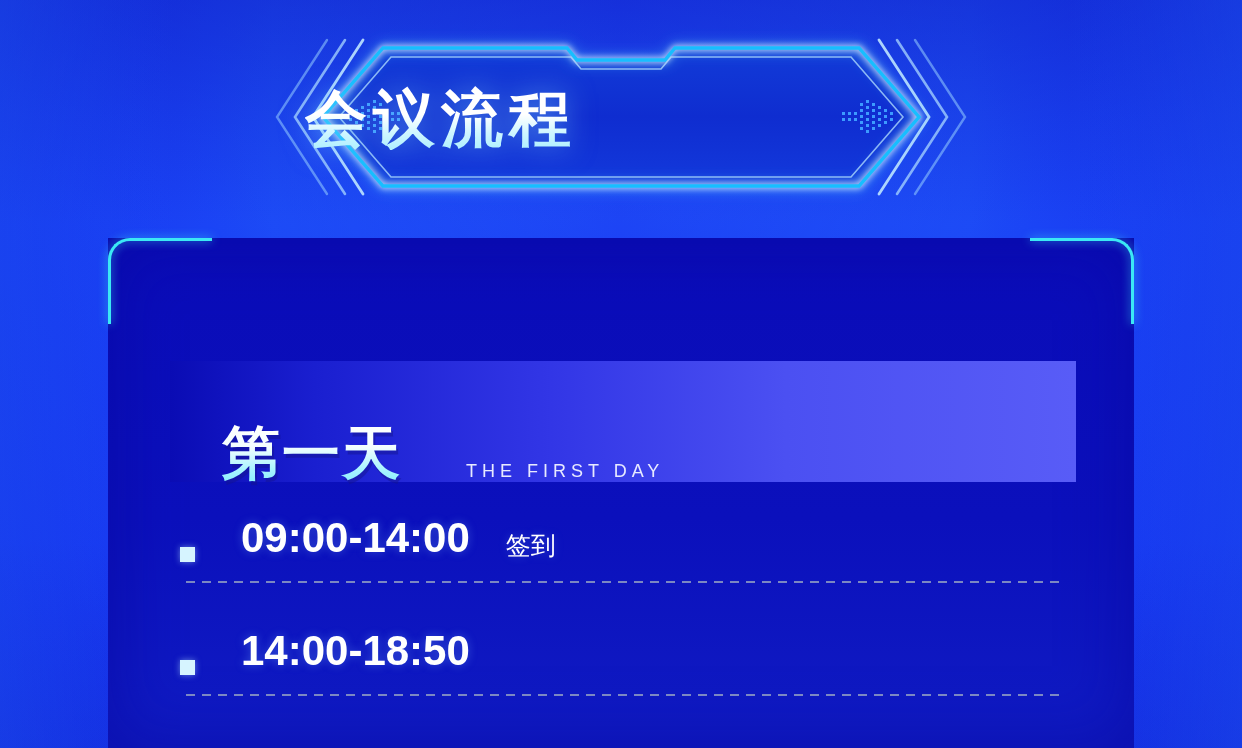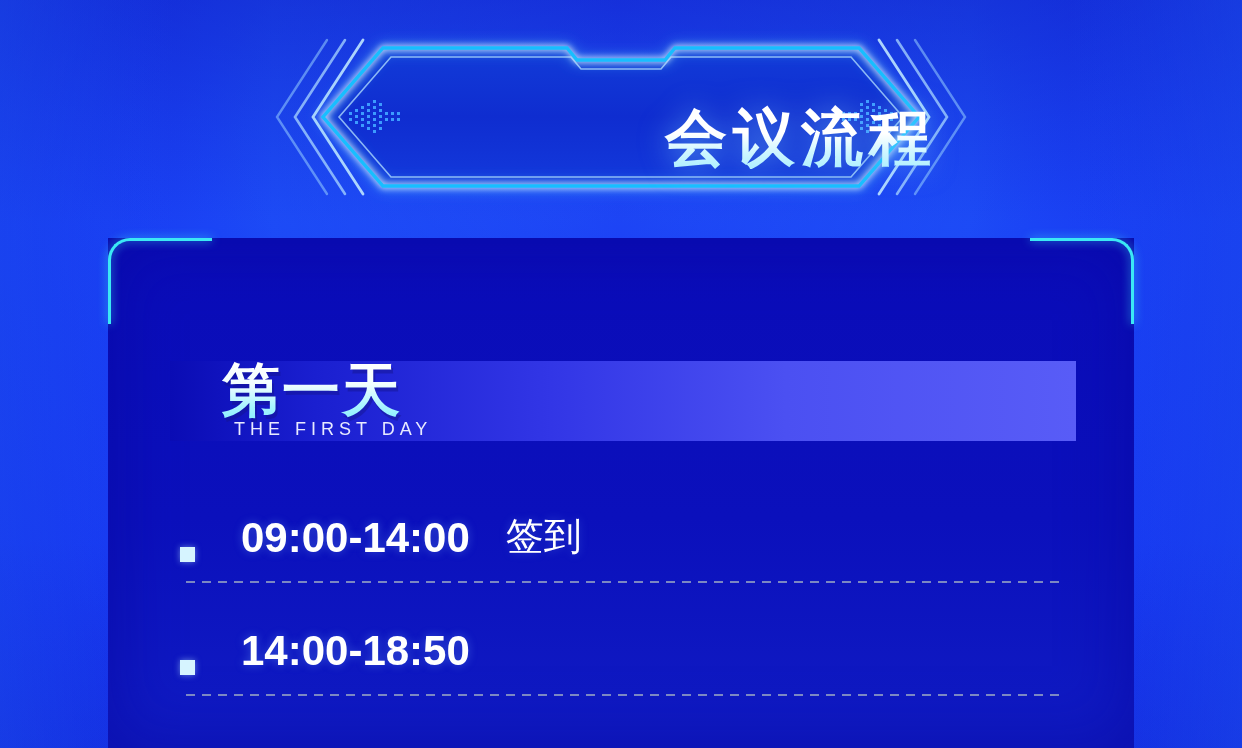--- a/index.html
+++ b/index.html
@@ -31,29 +31,28 @@
   #banner {
     position:absolute; left:305px; top:42px; width:632px; height:150px;
   }
 
   .bannerbox { position:absolute; inset:0; }
   .bannerbox svg { position:absolute; left:0; top:0; overflow:visible; }
 
   #banner-title {
     position:absolute; left:0; right:0; top:50%;
     transform:translateY(-50%);
-    text-align:right;
+    text-align:left;
     font-size:62px; font-weight:bold; letter-spacing:6px;
     background:linear-gradient(180deg,#FFFFFF 0%,#FFFFFF 46%,#CFF6FF 74%,#AEEFFF 100%);
     -webkit-background-clip:text; background-clip:text;
     color:transparent; -webkit-text-fill-color:transparent;
     filter:drop-shadow(0 0 14px rgba(130,215,255,.55));
     line-height:1;
     padding-top:4px;
-    margin-top:19px;
   }
 
   .dotarrow { position:absolute; top:50%; transform:translateY(-50%); width:56px; height:44px; }
   .dotarrow-l { left:42px; }
   .dotarrow-r { right:42px; transform:translateY(-50%) scaleX(-1); }
 
   
   #panel {
     position:absolute; left:108px; top:238px; width:1026px; height:510px;
     background:linear-gradient(180deg,#0A0CB8 0%,#0B10BC 55%,#101CC4 100%);
@@ -66,23 +65,23 @@
   .corner {
     position:absolute; width:104px; height:86px;
     border-color:#3BE8F5;
     filter:drop-shadow(0 0 5px rgba(60,230,245,.75));
   }
   .corner-tl { left:108px; top:238px; border-left:3px solid #3BE8F5; border-top:3px solid #3BE8F5; border-top-left-radius:22px; }
   .corner-tr { left:1030px; top:238px; border-right:3px solid #3BE8F5; border-top:3px solid #3BE8F5; border-top-right-radius:22px; }
 
   
   #day-banner {
-    position:absolute; left:170px; top:361px; width:906px; height:80px;
+    position:absolute; left:170px; top:361px; width:906px; height:121px;
     background:linear-gradient(90deg,#0A0CB4 0%,#1A1FD0 16%,#3236E6 42%,#4B50F2 68%,#585CF7 100%);
-    display:flex; align-items:flex-start;flex-direction:column;
+    display:flex; align-items:flex-end;
   }
   #day-cn {
     margin-left:52px;
     font-size:58px; font-weight:bold; letter-spacing:2px;
     background:linear-gradient(180deg,#FFFFFF 0%,#F2FEFF 40%,#A9F4FF 78%,#8CEFFF 100%);
     -webkit-background-clip:text; background-clip:text;
     color:transparent; -webkit-text-fill-color:transparent;
     text-shadow:none;
     filter:drop-shadow(2px 4px 0 rgba(20,20,140,.45));
     line-height:1;
@@ -103,21 +102,21 @@
     box-shadow:0 0 6px rgba(190,240,255,.5);
   }
   .row-time {
     margin-left:46px;
     font-size:42px; font-weight:bold; color:#FFFFFF;
     letter-spacing:0px; white-space:nowrap;
     text-shadow:0 0 10px rgba(120,180,255,.35);
   }
   .row-desc {
     margin-left:36px;
-    font-size:38px; color:#FFFFFF; font-weight:400;
+    font-size:25px; color:#FFFFFF; font-weight:400;
     white-space:nowrap;
     text-shadow:0 0 10px rgba(120,180,255,.3);
   }
   .divider {
     position:absolute; left:16px; right:14px; bottom:8px; height:2px;
     background-image:linear-gradient(90deg,#8F9CC4 0 9px, transparent 9px 16px);
     background-size:16px 2px; background-repeat:repeat-x;
     opacity:.85;
   }
 </style>

